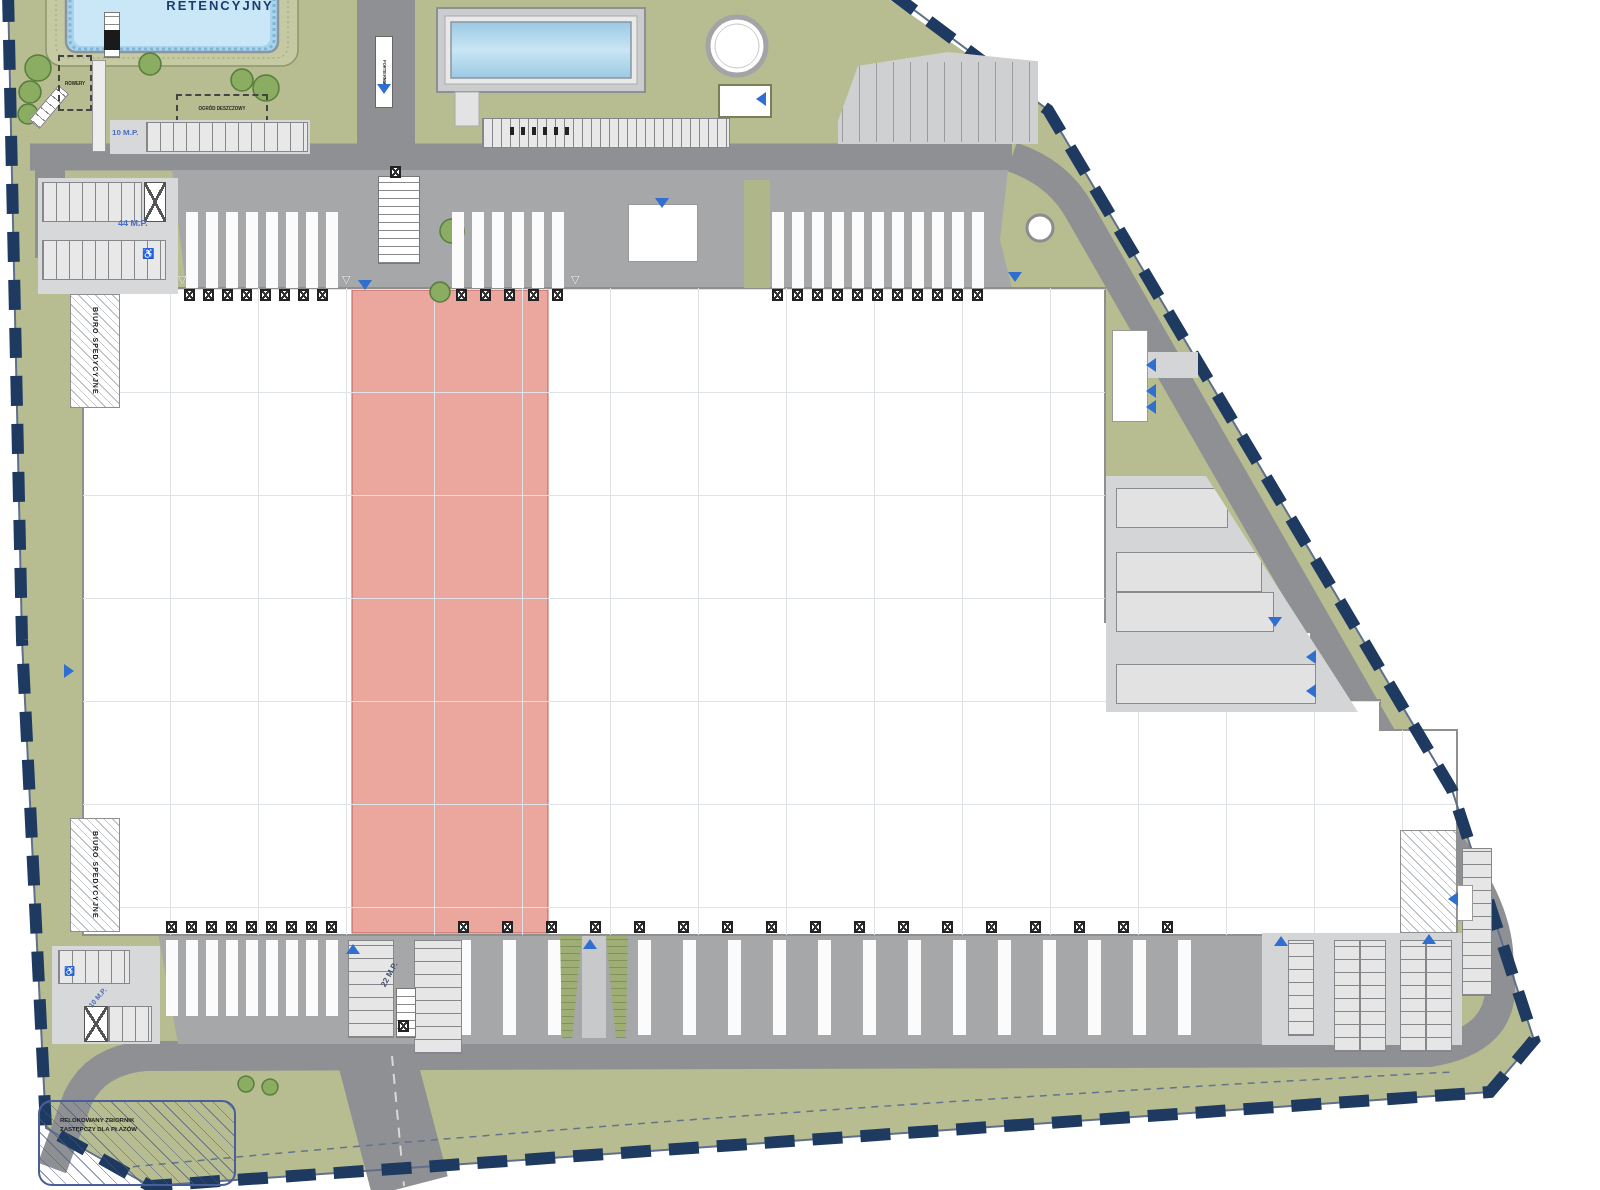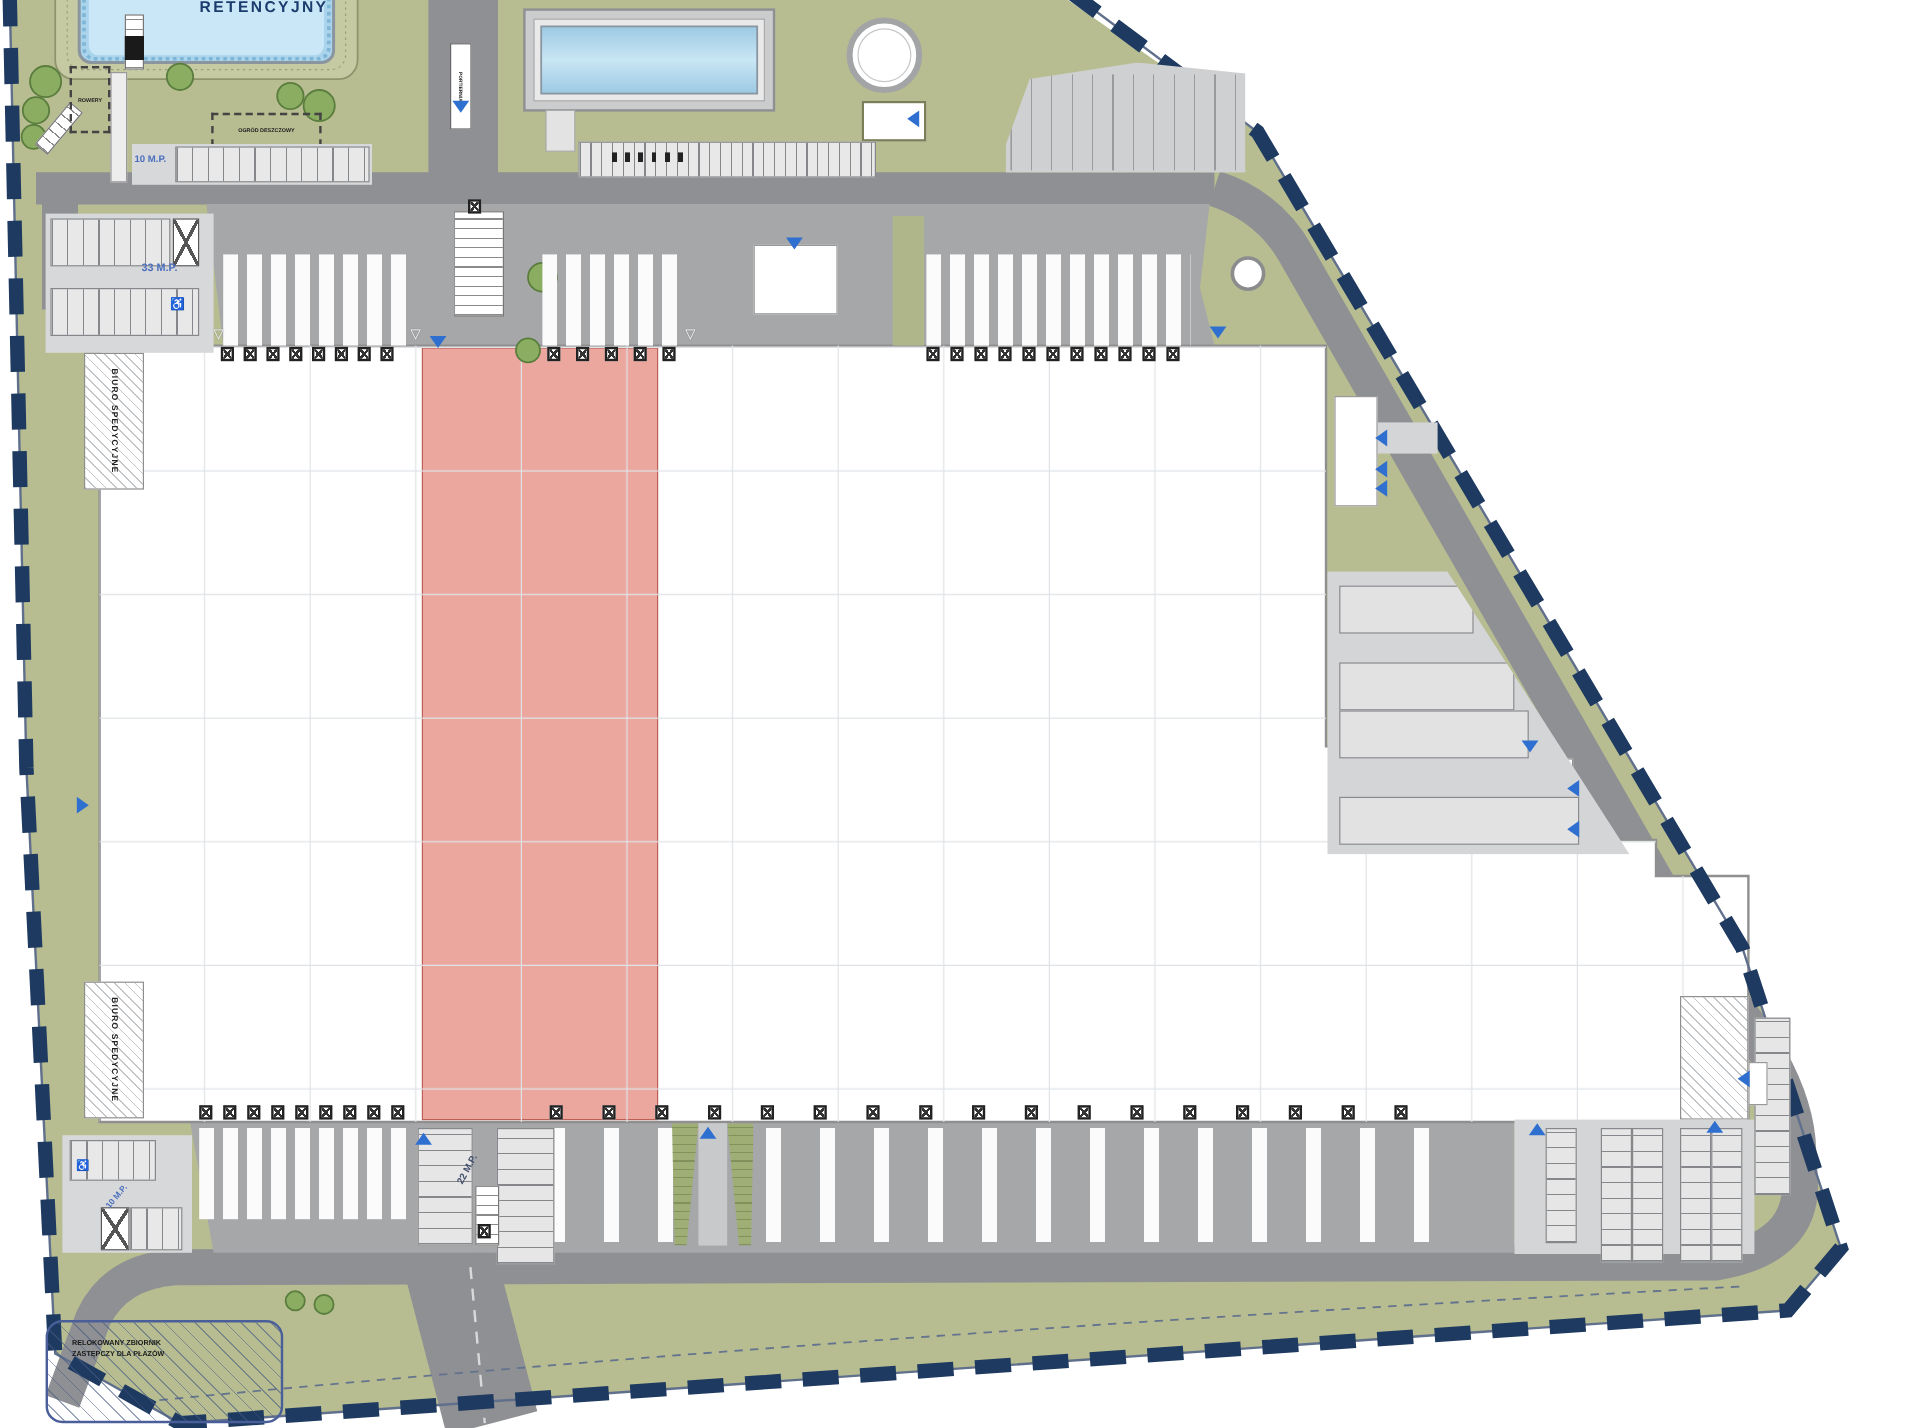--- a/index.html
+++ b/index.html
@@ -136,21 +136,21 @@
 </div>
 <div class="abs arr d" style="left:377px;top:84px;"></div>
 
 <div class="abs" style="left:718px;top:84px;width:54px;height:34px;background:#fff;border:2px solid #7a7f57;"></div>
 <div class="abs arr l" style="left:756px;top:92px;"></div>
 
 <div class="abs" style="left:38px;top:178px;width:140px;height:116px;background:#d7d8d9;"></div>
 <div class="abs pv13" style="left:42px;top:182px;width:100px;height:40px;"></div>
 <div class="abs xcell" style="left:144px;top:182px;width:22px;height:40px;"></div>
 <div class="abs pv13" style="left:42px;top:240px;width:124px;height:40px;"></div>
-<div class="abs lbl" style="left:118px;top:218px;font-size:9px;">33 M.P.</div>
+<div class="abs lbl" style="left:118px;top:218px;font-size:9px;">44 M.P.</div>
 <div class="abs" style="left:142px;top:248px;font-size:10px;color:#333;">♿</div>
 
 <div class="abs" style="left:110px;top:120px;width:200px;height:34px;background:#d7d8d9;"></div>
 <div class="abs pv13" style="left:146px;top:122px;width:162px;height:30px;"></div>
 <div class="abs lbl" style="left:112px;top:128px;font-size:8px;">10 M.P.</div>
 
 <div class="abs pv9" style="left:482px;top:118px;width:248px;height:30px;"></div>
 <div class="abs" style="left:510px;top:127px;width:60px;height:8px;background:repeating-linear-gradient(90deg,#222 0 4px,rgba(0,0,0,0) 4px 11px);"></div>
 
 <div class="abs" style="left:838px;top:52px;width:200px;height:92px;background:#cfd0d1;clip-path:polygon(0 75%,10% 15%,55% 0,100% 10%,100% 100%,0 100%);">

